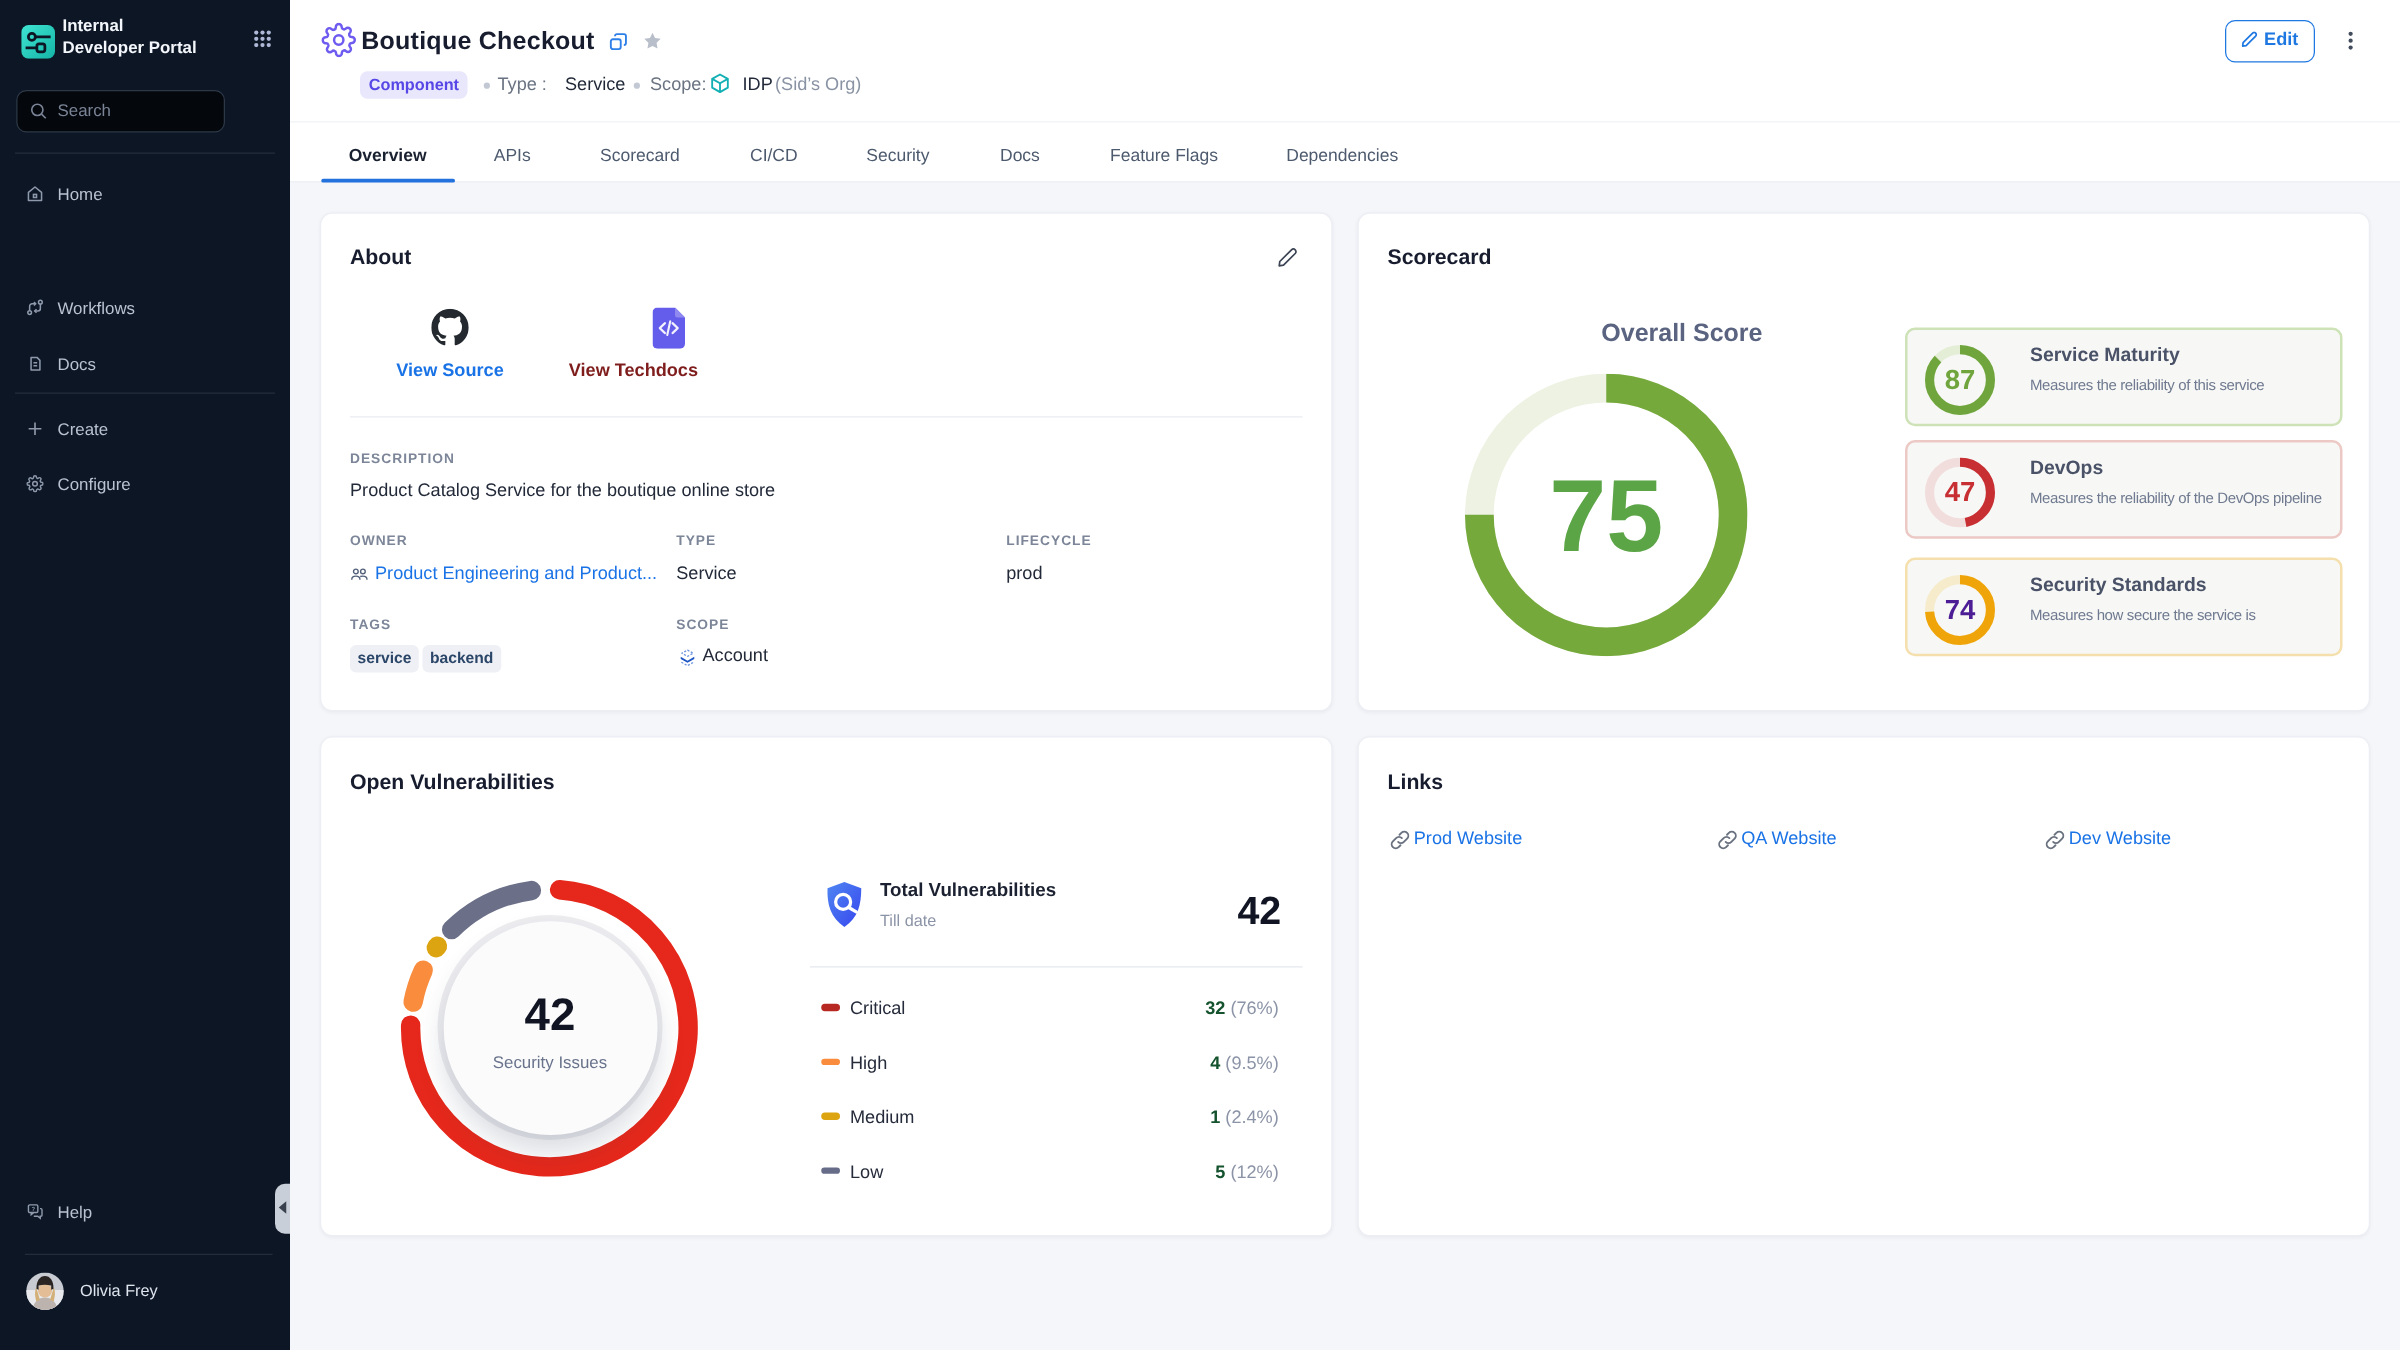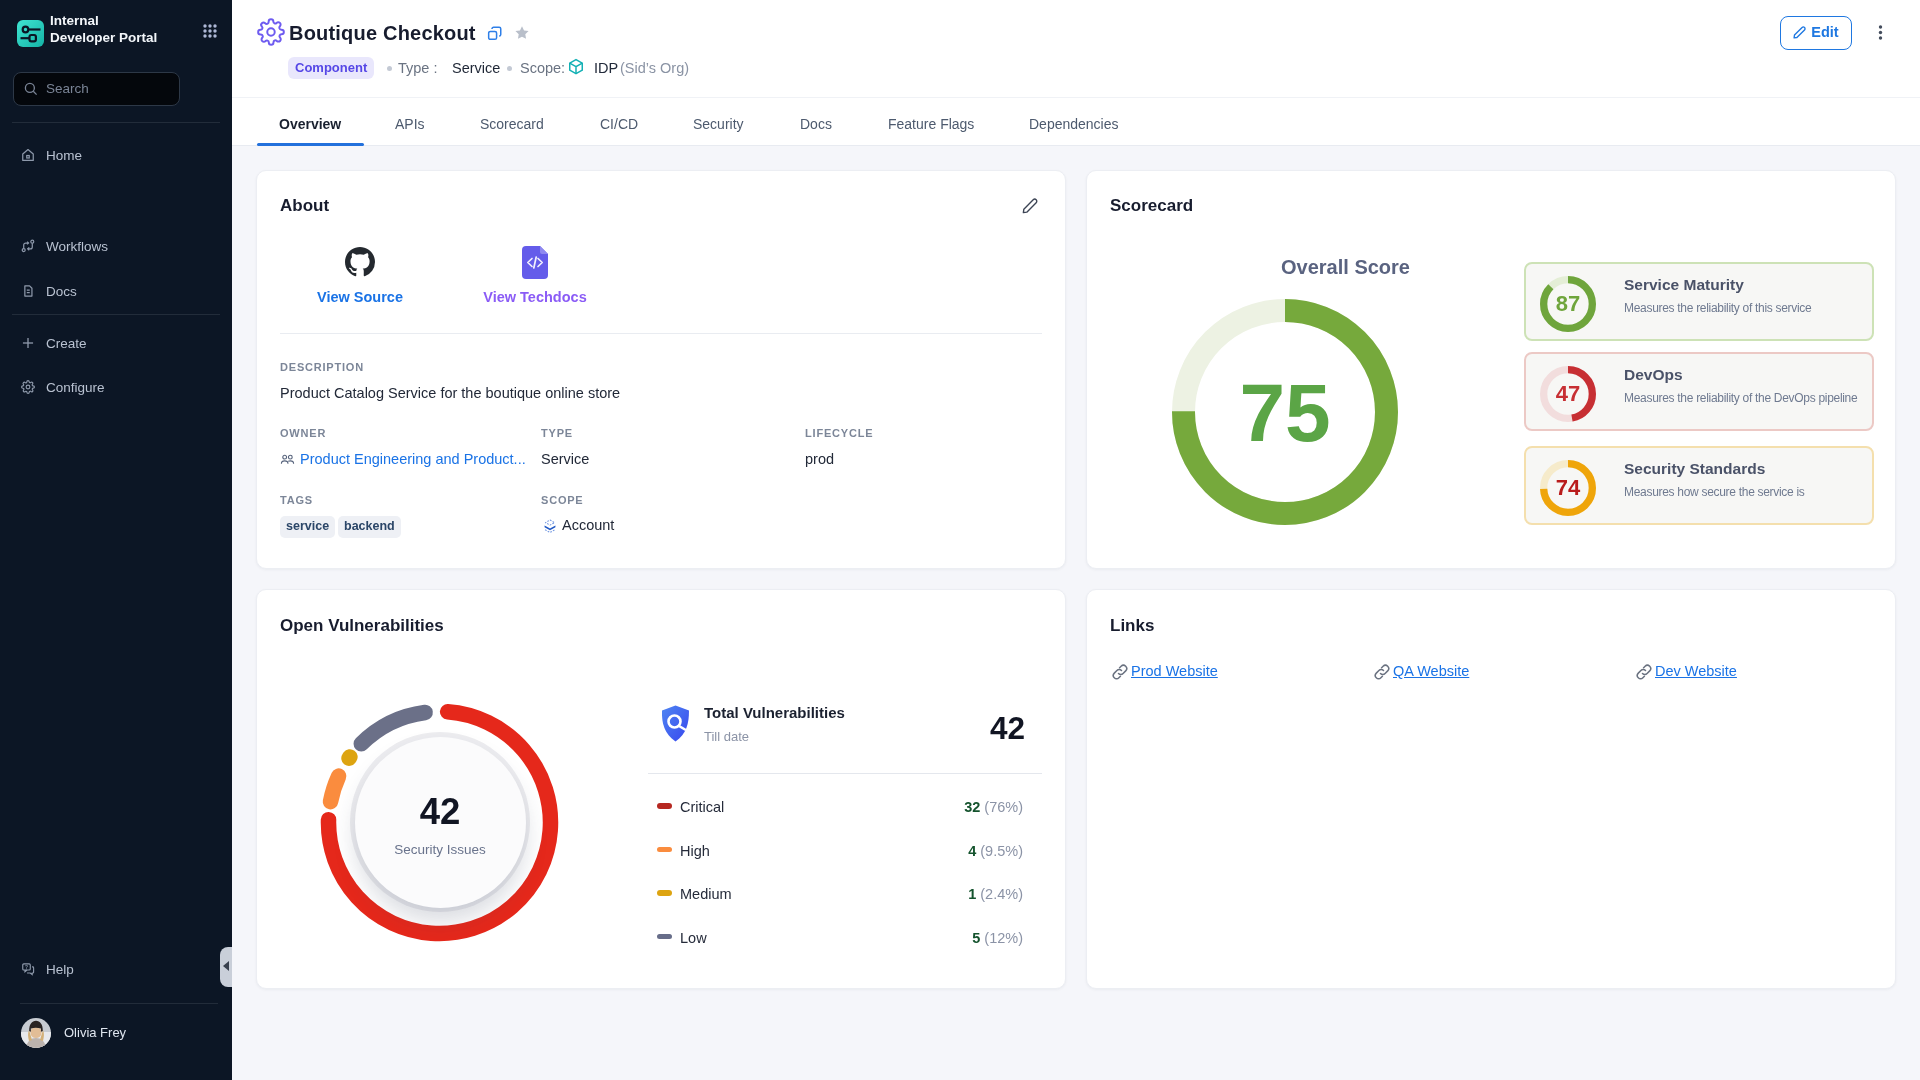--- a/index.html
+++ b/index.html
@@ -40,21 +40,21 @@
 .sc-title { position:absolute; left:98px; top:12px; font-size:15.5px; font-weight:700; color:#4a5268; }
 .sc-desc { position:absolute; left:98px; top:37px; font-size:12px; letter-spacing:-0.3px; color:#6f7a90; white-space:nowrap; }
 .sc-num { position:absolute; left:14px; top:12px; width:56px; height:56px; text-align:center; line-height:56px; font-size:22px; font-weight:700; }
 
 
 .leg-dash { position:absolute; left:657px; width:15px; height:5.5px; border-radius:3px; }
 .leg-lab { position:absolute; left:680px; font-size:14.5px; color:#252b3a; }
 .leg-val { position:absolute; left:650px; width:373px; font-size:14.5px; color:#8b93a6; text-align:right; }
 .leg-val b { color:#14532d; }
 
-.link-item { position:absolute; top:663px; font-size:14.5px; color:#1a73e6;text-decoration:underline; }
+.link-item { position:absolute; top:663px; font-size:14.5px; color:#1a73e6; }
 </style>
 </head>
 <body>
 
 <div id="sidebar">
 
   <svg class="abs" style="left:17px;top:20px" width="27" height="27" viewBox="0 0 27 27">
     <defs>
         <linearGradient id="lg1" x1="0" y1="0" x2="1" y2="1">
       <stop offset="0" stop-color="#40e5d2"></stop>
@@ -220,21 +220,21 @@
 <svg class="abs" style="left:345px;top:247px" width="30" height="30" viewBox="0 0 16 16" fill="#24292f">
   <path d="M8 0C3.58 0 0 3.58 0 8c0 3.54 2.29 6.53 5.47 7.59.4.07.55-.17.55-.38 0-.19-.01-.82-.01-1.49-2.01.37-2.53-.49-2.69-.94-.09-.23-.48-.94-.82-1.13-.28-.15-.68-.52-.01-.53.63-.01 1.08.58 1.23.82.72 1.21 1.87.87 2.33.66.07-.52.28-.87.51-1.07-1.78-.2-3.64-.89-3.64-3.95 0-.87.31-1.59.82-2.15-.08-.2-.36-1.02.08-2.12 0 0 .67-.21 2.2.82.64-.18 1.32-.27 2-.27s1.36.09 2 .27c1.53-1.04 2.2-.82 2.2-.82.44 1.1.16 1.92.08 2.12.51.56.82 1.27.82 2.15 0 3.07-1.87 3.75-3.65 3.95.29.25.54.73.54 1.48 0 1.07-.01 1.93-.01 2.2 0 .21.15.46.55.38A8.01 8.01 0 0 0 16 8c0-4.42-3.58-8-8-8z"></path>
 </svg>
 <div class="abs" style="left:280px;top:289px;width:160px;text-align:center;font-size:14.5px;font-weight:700;color:#1a73e6">View Source</div>
 
 <svg class="abs" style="left:522px;top:246px" width="26" height="33" viewBox="0 0 26 33">
   <path d="M0 4a4 4 0 0 1 4-4h14L26 8v21a4 4 0 0 1-4 4H4a4 4 0 0 1-4-4z" fill="#645cea"></path>
   <path d="M18 0 26 8h-6a2 2 0 0 1-2-2z" fill="#8f89f0"></path>
   <path d="M10 12.5 5.8 16.5 10 20.5M16 12.5l4.2 4L16 20.5M14.2 11l-2.4 11" stroke="#f2f1fd" stroke-width="1.7" fill="none" stroke-linecap="round" stroke-linejoin="round"></path>
 </svg>
-<div class="abs" style="left:455px;top:289px;width:160px;text-align:center;font-size:14.5px;font-weight:700;color:#8b5cf6">View Techdocs</div>
+<div class="abs" style="left:455px;top:289px;width:160px;text-align:left;font-size:14.5px;font-weight:700;color:#7f1d1d">View Techdocs</div>
 <div class="abs" style="left:280px;top:333px;width:762px;height:1px;background:#e9ecf1"></div>
 <div class="lbl" style="left:280px;top:361px">DESCRIPTION</div>
 <div class="val" style="left:280px;top:385px">Product Catalog Service for the boutique online store</div>
 <div class="lbl" style="left:280px;top:427px">OWNER</div>
 <svg class="abs" style="left:280px;top:452px" width="15" height="15" viewBox="0 0 16 16" fill="none" stroke="#54617a" stroke-width="1.2">
   <circle cx="5" cy="5.5" r="2"></circle>
     <circle cx="11" cy="5.5" r="2"></circle>
   <path d="M1.5 12.5c0-1.9 1.6-3 3.5-3s3.5 1.1 3.5 3M8.7 9.8c.7-.2 1.5-.3 2.3-.3 1.9 0 3.5 1.1 3.5 3"></path>
 </svg>
 <div class="val bluelink" style="left:300px;top:451px">Product Engineering and Product...</div>
@@ -280,21 +280,21 @@
   <div class="sc-num" style="color:#c72f33">47</div>
   <div class="sc-title">DevOps</div>
   <div class="sc-desc">Measures the reliability of the DevOps pipeline</div>
 </div>
 
 <div class="sc-item" style="top:446px;border:2px solid #f4dfad">
   <svg class="abs" style="left:14px;top:12px" width="56" height="56" viewBox="0 0 56 56">
     <circle cx="28" cy="28" r="24.35" fill="none" stroke="#f6ebcb" stroke-width="7.3"></circle>
     <circle cx="28" cy="28" r="24.35" fill="none" stroke="#efa50a" stroke-width="7.3" stroke-dasharray="113.2 39.8" transform="rotate(-90 28 28)"></circle>
   </svg>
-  <div class="sc-num" style="color:#b91c1c">74</div>
+  <div class="sc-num" style="color:#4c1d95">74</div>
   <div class="sc-title">Security Standards</div>
   <div class="sc-desc">Measures how secure the service is</div>
 </div>
 
 <div class="card" style="left:256px;top:589px;width:810px;height:400px"></div>
 <div class="card-h" style="left:280px;top:616px">Open Vulnerabilities</div>
 
 <svg class="abs" style="left:320px;top:703px" width="239" height="239" viewBox="0 0 239 239">
   <g fill="none" stroke-linecap="round">
     <circle cx="119.5" cy="119.5" r="111" stroke="#e5281b" stroke-width="15.5" stroke-dasharray="517.1 180.3" transform="rotate(-85.8 119.5 119.5)"></circle>

